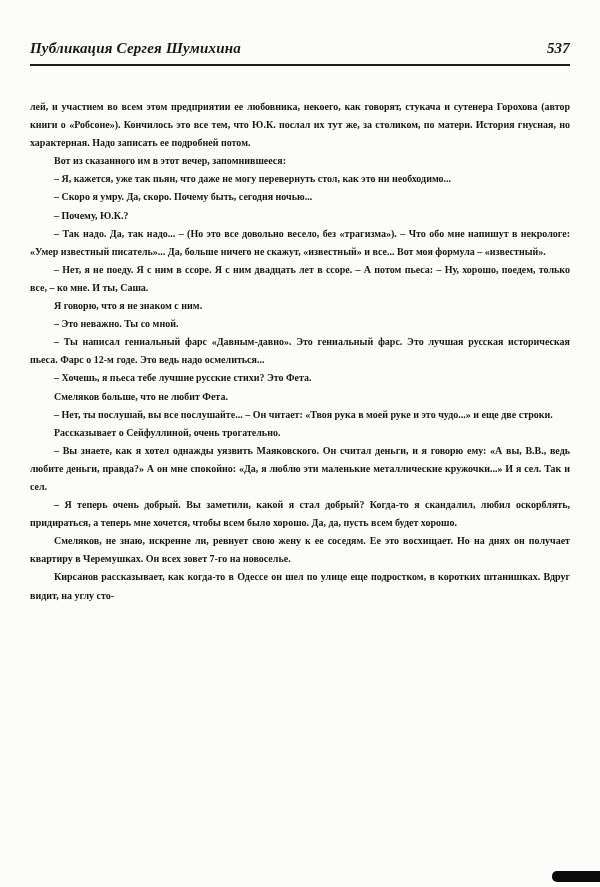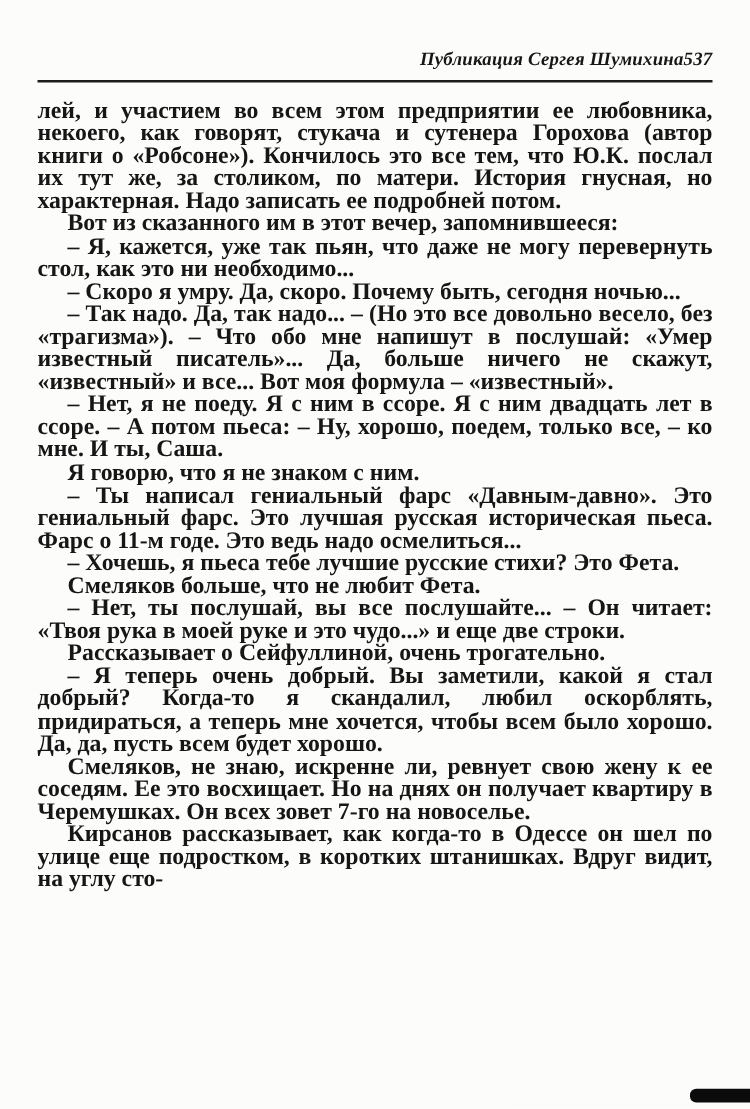--- a/index.html
+++ b/index.html
@@ -13,35 +13,35 @@
     height: 887px;
     box-sizing: border-box;
     background: #fcfcfa;
     padding: 40px 30px 0 30px;
     font-family: "Liberation Serif", "DejaVu Serif", serif;
     color: #161616;
     overflow: hidden;
   }
   .running-header {
     display: flex;
-    justify-content: flex-end;
+    justify-content: space-between;
     align-items: baseline;
     font-style: italic;
     font-weight: bold;
     font-size: 15px;
     letter-spacing: 0.2px;
     padding-bottom: 7px;
   }
   .header-rule {
     height: 2px;
     background: #1d1d1d;
   }
   .text-body {
-    margin-top: 14px;
-    font-size: 19px;
+    margin-top: 32px;
+    font-size: 10px;
     line-height: 18.1px;
     font-weight: bold;
     text-align: justify;
   }
   .text-body p {
     margin: 0;
     padding: 0;
   }
   .text-body p.indent {
     text-indent: 24px;
@@ -63,26 +63,29 @@
   <div class="running-header">
     <span>Публикация Сергея Шумихина</span>
     <span>537</span>
   </div>
   <div class="header-rule"></div>
   <div class="text-body">
       <p class="">лей, и участием во всем этом предприятии ее любовника, некоего, как говорят, стукача и сутенера Горохова (автор книги о «Робсоне»). Кончилось это все тем, что Ю.К. послал их тут же, за столиком, по матери. История гнусная, но характерная. Надо записать ее подробней потом.</p>
       <p class="indent">Вот из сказанного им в этот вечер, запомнившееся:</p>
       <p class="indent">– Я, кажется, уже так пьян, что даже не могу перевернуть стол, как это ни необходимо...</p>
       <p class="indent">– Скоро я умру. Да, скоро. Почему быть, сегодня ночью...</p>
-      <p class="indent">– Так надо. Да, так надо... – (Но это все довольно весело, без «трагизма»). – Что обо мне напишут в послушай: «Умер известный писатель»... Да, больше ничего не скажут, «известный» и все... Вот моя формула – «известный».</p>
+      <p class="indent">– Почему, Ю.К.?</p>
+      <p class="indent">– Так надо. Да, так надо... – (Но это все довольно весело, без «трагизма»). – Что обо мне напишут в некрологе: «Умер известный писатель»... Да, больше ничего не скажут, «известный» и все... Вот моя формула – «известный».</p>
       <p class="indent">– Нет, я не поеду. Я с ним в ссоре. Я с ним двадцать лет в ссоре. – А потом пьеса: – Ну, хорошо, поедем, только все, – ко мне. И ты, Саша.</p>
       <p class="indent">Я говорю, что я не знаком с ним.</p>
-      <p class="indent">– Ты написал гениальный фарс «Давным-давно». Это гениальный фарс. Это лучшая русская историческая пьеса. Фарс о 11-м годе. Это ведь надо осмелиться...</p>
+      <p class="indent">– Это неважно. Ты со мной.</p>
+      <p class="indent">– Ты написал гениальный фарс «Давным-давно». Это гениальный фарс. Это лучшая русская историческая пьеса. Фарс о 12-м годе. Это ведь надо осмелиться...</p>
       <p class="indent">– Хочешь, я пьеса тебе лучшие русские стихи? Это Фета.</p>
       <p class="indent">Смеляков больше, что не любит Фета.</p>
       <p class="indent">– Нет, ты послушай, вы все послушайте... – Он читает: «Твоя рука в моей руке и это чудо...» и еще две строки.</p>
       <p class="indent">Рассказывает о Сейфуллиной, очень трогательно.</p>
+      <p class="indent">– Вы знаете, как я хотел однажды уязвить Маяковского. Он считал деньги, и я говорю ему: «А вы, В.В., ведь любите деньги, правда?» А он мне спокойно: «Да, я люблю эти маленькие металлические кружочки...» И я сел. Так и сел.</p>
       <p class="indent">– Я теперь очень добрый. Вы заметили, какой я стал добрый? Когда-то я скандалил, любил оскорблять, придираться, а теперь мне хочется, чтобы всем было хорошо. Да, да, пусть всем будет хорошо.</p>
       <p class="indent">Смеляков, не знаю, искренне ли, ревнует свою жену к ее соседям. Ее это восхищает. Но на днях он получает квартиру в Черемушках. Он всех зовет 7-го на новоселье.</p>
       <p class="indent">Кирсанов рассказывает, как когда-то в Одессе он шел по улице еще подростком, в коротких штанишках. Вдруг видит, на углу сто-</p>
     </div>
   <div class="scan-artifact"></div>
 </div>
 
 </body></html>

